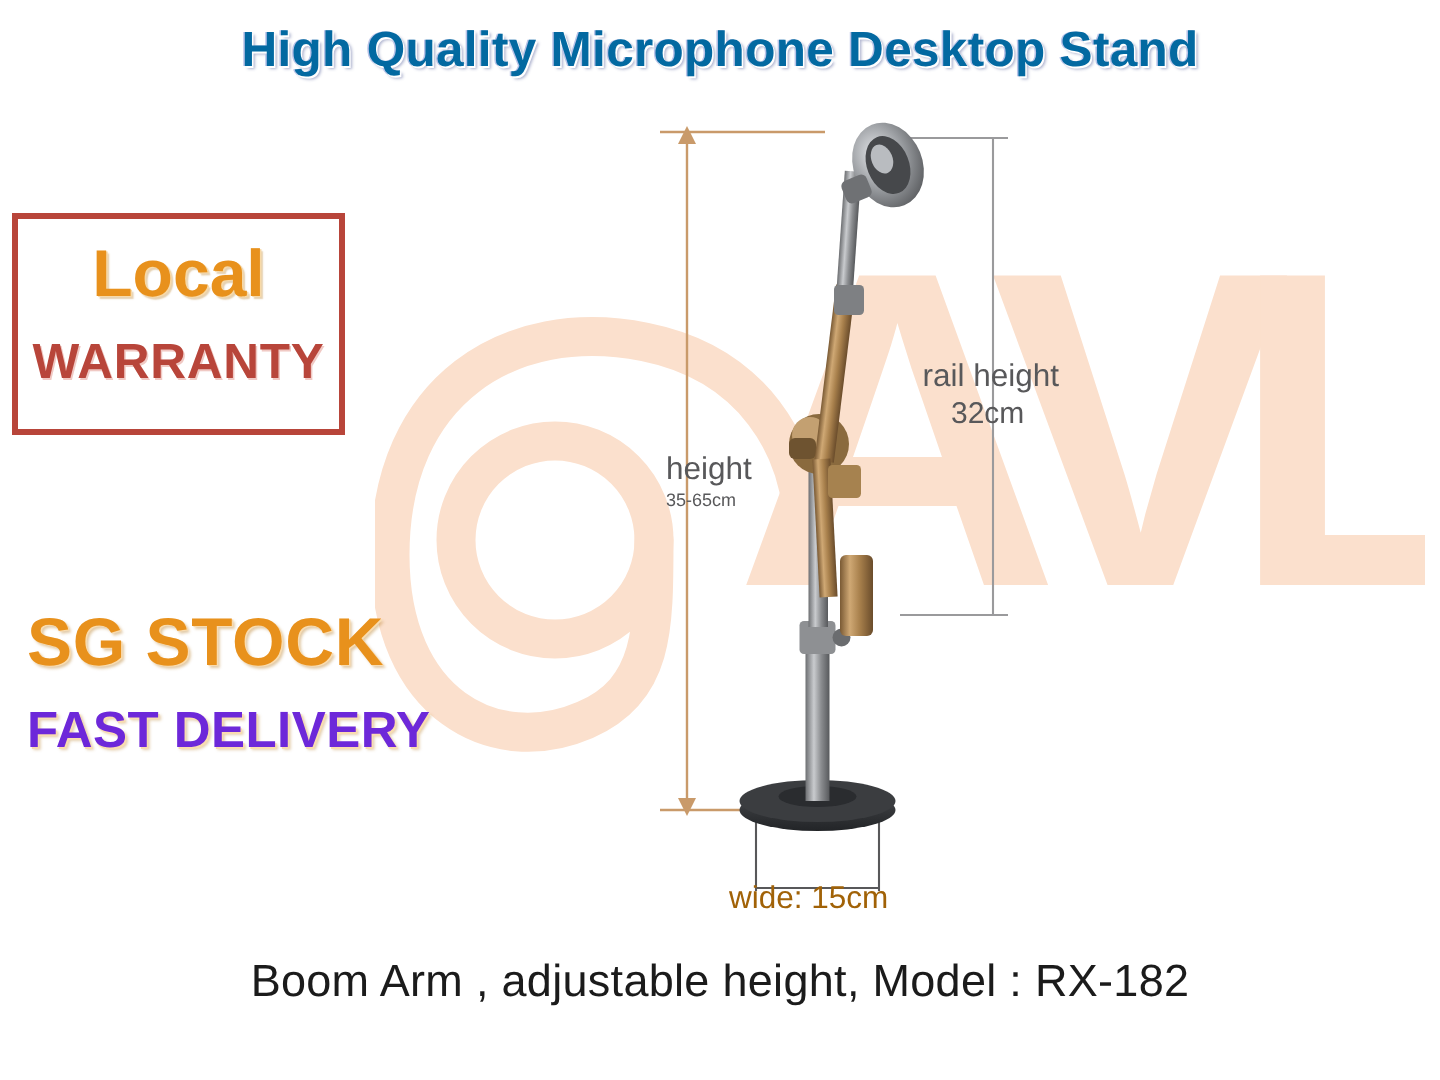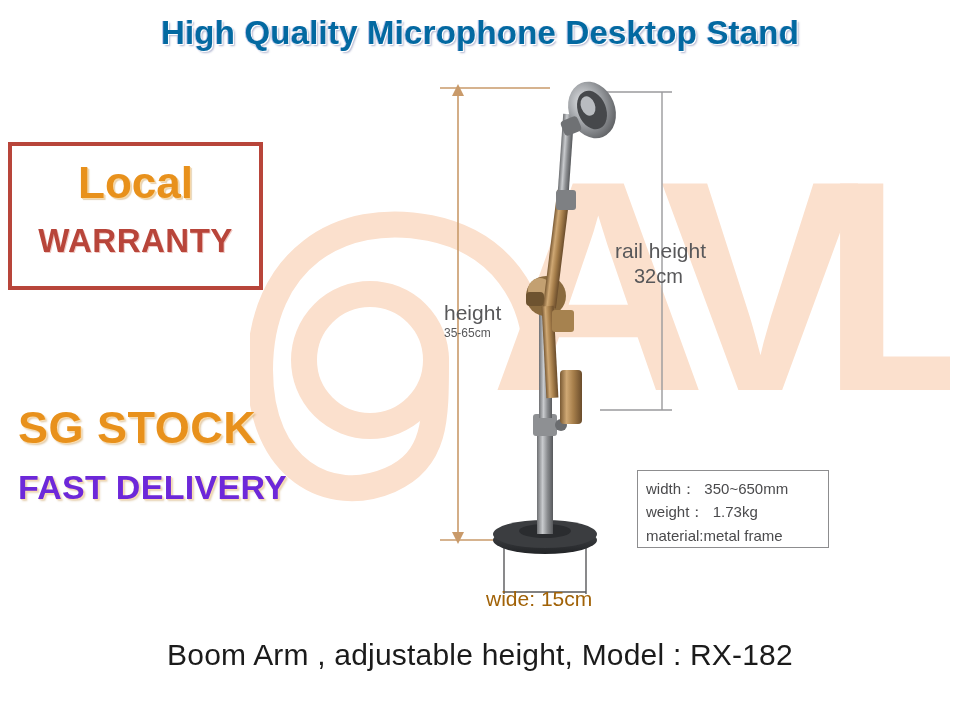--- a/index.html
+++ b/index.html
@@ -55,21 +55,21 @@
        1px 1px 0 #ffffff,
       -1px 0 0 #b9c3e8,
        2px 2px 2px rgba(80,90,150,0.45);
   }
 
   
   .warranty-box {
     position: absolute;
     left: 8px;
     top: 142px;
-    width: 255px;
+    width: 222px;
     height: 148px;
     border: 4px solid #b8453a;
     background: #ffffff;
     z-index: 5;
     box-sizing: border-box;
   }
   .warranty-box .local {
     position: absolute;
     left: 0; right: 0;
     top: 12px;
@@ -304,25 +304,20 @@
   <div class="dim-label dim-rail">
     <div>rail height</div>
     <div class="v">32cm</div>
   </div>
 
   <div class="dim-label dim-wide">
     <span>wide:</span>
     <span>15cm</span>
   </div>
 
-  <div class="spec-box">
-    <div>width：  350~650mm</div>
-    <div>weight：  1.73kg</div>
-    <div>material:metal frame</div>
-  </div>
 
   <div class="warranty-box">
     <div class="local">Local</div>
     <div class="warranty">WARRANTY</div>
   </div>
 
   <div class="sg-stock">SG STOCK</div>
   <div class="fast-delivery">FAST DELIVERY</div>
 
   <div class="footer">

